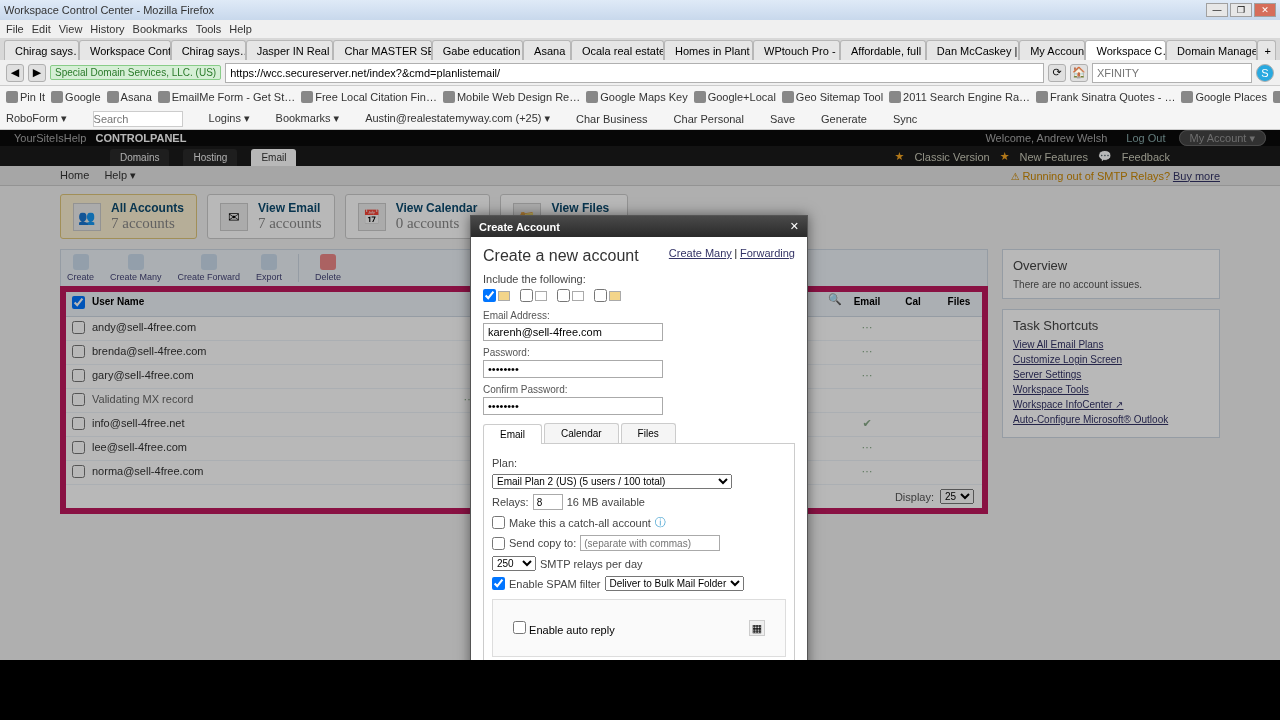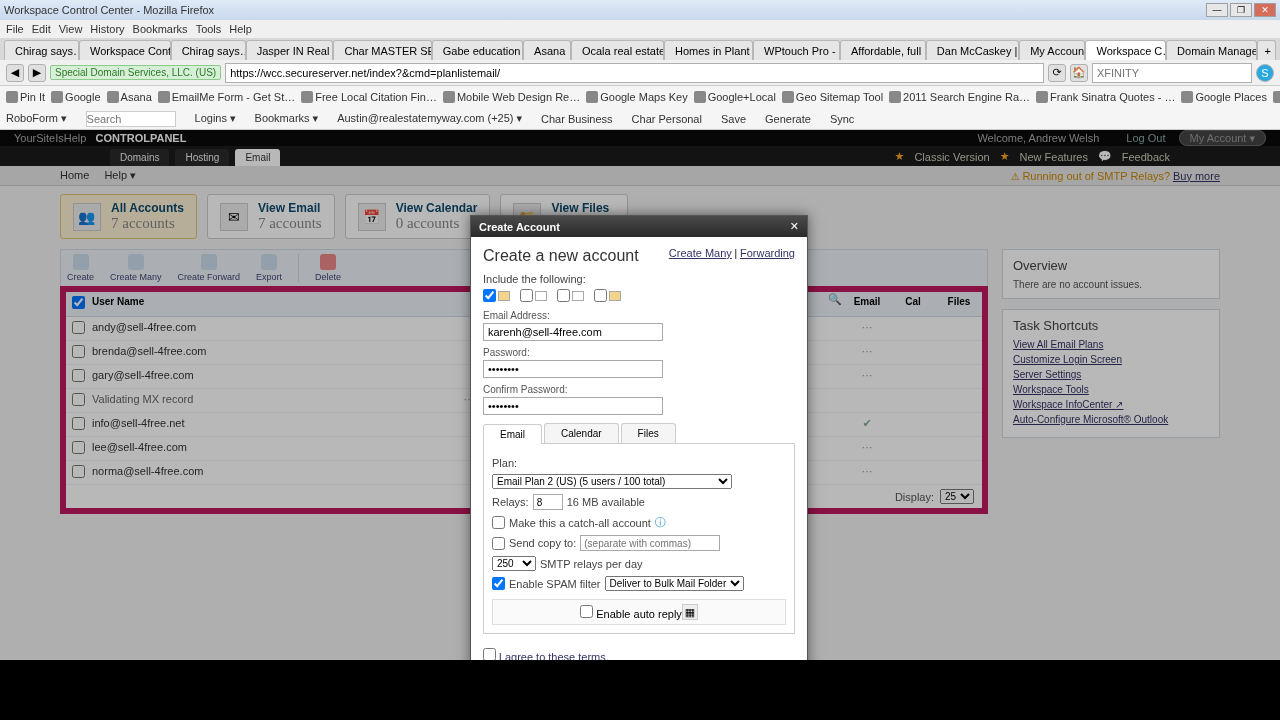--- a/index.html
+++ b/index.html
@@ -17,31 +17,31 @@
 .ff-tab { height:20px; background:#e6e6e6; border:1px solid #b7b7b7; border-bottom:none; padding:2px 6px; display:flex; align-items:center; gap:4px; border-radius:3px 3px 0 0; cursor:pointer; max-width:120px; overflow:hidden; white-space:nowrap; }
 .ff-tab.active { background:#fff; }
 .ff-tab .favicon { width:12px; height:12px; background:#888; border-radius:2px; }
 .ff-addr { height:26px; background:#f0f0f0; display:flex; align-items:center; gap:4px; padding:0 6px; border-bottom:1px solid #ccc; }
 .ff-addr .navbtn { width:18px; height:18px; background:#e0e0e0; border:1px solid #b0b0b0; border-radius:3px; display:flex; align-items:center; justify-content:center; cursor:pointer; }
 .ff-addr input.url { flex:1; height:20px; border:1px solid #b0b0b0; padding:0 4px; background:#fff; }
 .ff-addr input.search { width:160px; height:20px; border:1px solid #b0b0b0; padding:0 4px; }
 .ff-bookmarks { height:22px; background:#f5f5f5; display:flex; align-items:center; gap:6px; padding:0 6px; overflow:hidden; white-space:nowrap; }
 .ff-bookmarks span { color:#333; cursor:pointer; display:flex; align-items:center; gap:2px; }
 .ff-bookmarks .favicon { width:12px; height:12px; background:#888; border-radius:2px; }
-.ff-toolbar2 { height:22px; background:#f5f5f5; display:flex; align-items:center; gap:19px; padding:0 6px; border-bottom:1px solid #ccc; }
+.ff-toolbar2 { height:22px; background:#f5f5f5; display:flex; align-items:center; gap:26px; padding:0 6px; border-bottom:1px solid #ccc; }
 .ff-toolbar2 span { color:#333; cursor:pointer; }
 
 
 .page { position:absolute; top:130px; left:0; right:0; bottom:60px; background:#f3f3f3; }
 .blackbar { height:16px; background:#0b0b0b; display:flex; align-items:center; justify-content:space-between; padding:0 14px; color:#aaa; font-size:10px; }
-.blackbar a { color:#8aa; text-decoration:none; margin-left:24px; cursor:pointer; }
+.blackbar a { color:#8aa; text-decoration:none; margin-left:16px; cursor:pointer; }
 .blackbar .brand b { color:#fff; }
 .blackbar .btn-myacct { background:#444; border:1px solid #666; border-radius:10px; padding:1px 10px; color:#999; margin-left:10px; }
 .subnav { height:20px; background:#1b1b1b; display:flex; align-items:flex-end; padding:0 110px; justify-content:space-between; }
-.subnav .lefttabs { display:flex; gap:6px; }
+.subnav .lefttabs { display:flex; gap:14px; }
 .subnav .tab { background:#2a2a2a; color:#eee; padding:3px 10px; border-radius:3px 3px 0 0; cursor:pointer; font-size:10px; }
 .subnav .tab.active { background:#fff; color:#333; }
 .subnav .rightlinks { display:flex; gap:10px; color:#ccb; font-size:10px; align-items:center; padding-bottom:3px; }
 .subnav .rightlinks span { cursor:pointer; }
 .subnav .star { color:#f5a623; }
 .crumbs { height:20px; background:#e7e7e7; border-bottom:1px solid #ccc; display:flex; align-items:center; justify-content:space-between; padding:0 60px; }
 .crumbs .left span { margin-right:12px; color:#333; cursor:pointer; }
 .crumbs .right { color:#cc8800; font-size:10px; }
 .crumbs .right a { color:#336; text-decoration:underline; cursor:pointer; }
 .dash { padding:8px 60px; }
@@ -99,21 +99,21 @@
 .modal .fld { margin:6px 0; }
 .modal .fld label { display:block; font-size:10px; color:#555; margin-bottom:2px; }
 .modal .fld input[type=text],.modal .fld input[type=password] { width:180px; height:18px; border:1px solid #aaa; padding:0 4px; font-size:11px; }
 .modal .tabs { display:flex; border-bottom:1px solid #ccc; margin-top:8px; }
 .modal .tabs .mtab { padding:4px 16px; border:1px solid #ccc; border-bottom:none; background:#f5f5f5; margin-right:2px; border-radius:3px 3px 0 0; cursor:pointer; font-size:10px; }
 .modal .tabs .mtab.active { background:#fff; position:relative; top:1px; }
 .modal .tabarea { border:1px solid #ccc; border-top:none; padding:8px; background:#fff; }
 .modal .row { margin:5px 0; font-size:10px; color:#444; display:flex; align-items:center; gap:4px; }
 .modal .row select { font-size:10px; }
 .modal .row input[type=text] { height:16px; border:1px solid #aaa; font-size:10px; padding:0 3px; }
-.modal .autoreply { border:1px solid #ddd; background:#fafafa; padding:4px; margin-top:8px; display:flex; justify-content:center; align-items:center; }
+.modal .autoreply { border:1px solid #ddd; background:#fafafa; padding:20px; margin-top:8px; display:flex; justify-content:space-between; align-items:center; }
 .modal .autoreply .exp { width:16px; height:16px; border:1px solid #ccc; background:#eee; display:flex; align-items:center; justify-content:center; cursor:pointer; }
 .modal .terms { margin:14px 0 8px 0; font-size:10px; }
 .modal .terms a { color:#336; text-decoration:underline; cursor:pointer; }
 .modal .actions { text-align:center; padding:6px 0 4px 0; }
 .modal .actions button { background:linear-gradient(#555,#222); color:#fff; border:1px solid #111; padding:3px 14px; cursor:pointer; border-radius:2px; font-size:11px; }
 .modal .actions a { color:#336; text-decoration:underline; margin-left:10px; cursor:pointer; }
 </style>
 </head>
 <body>
 

